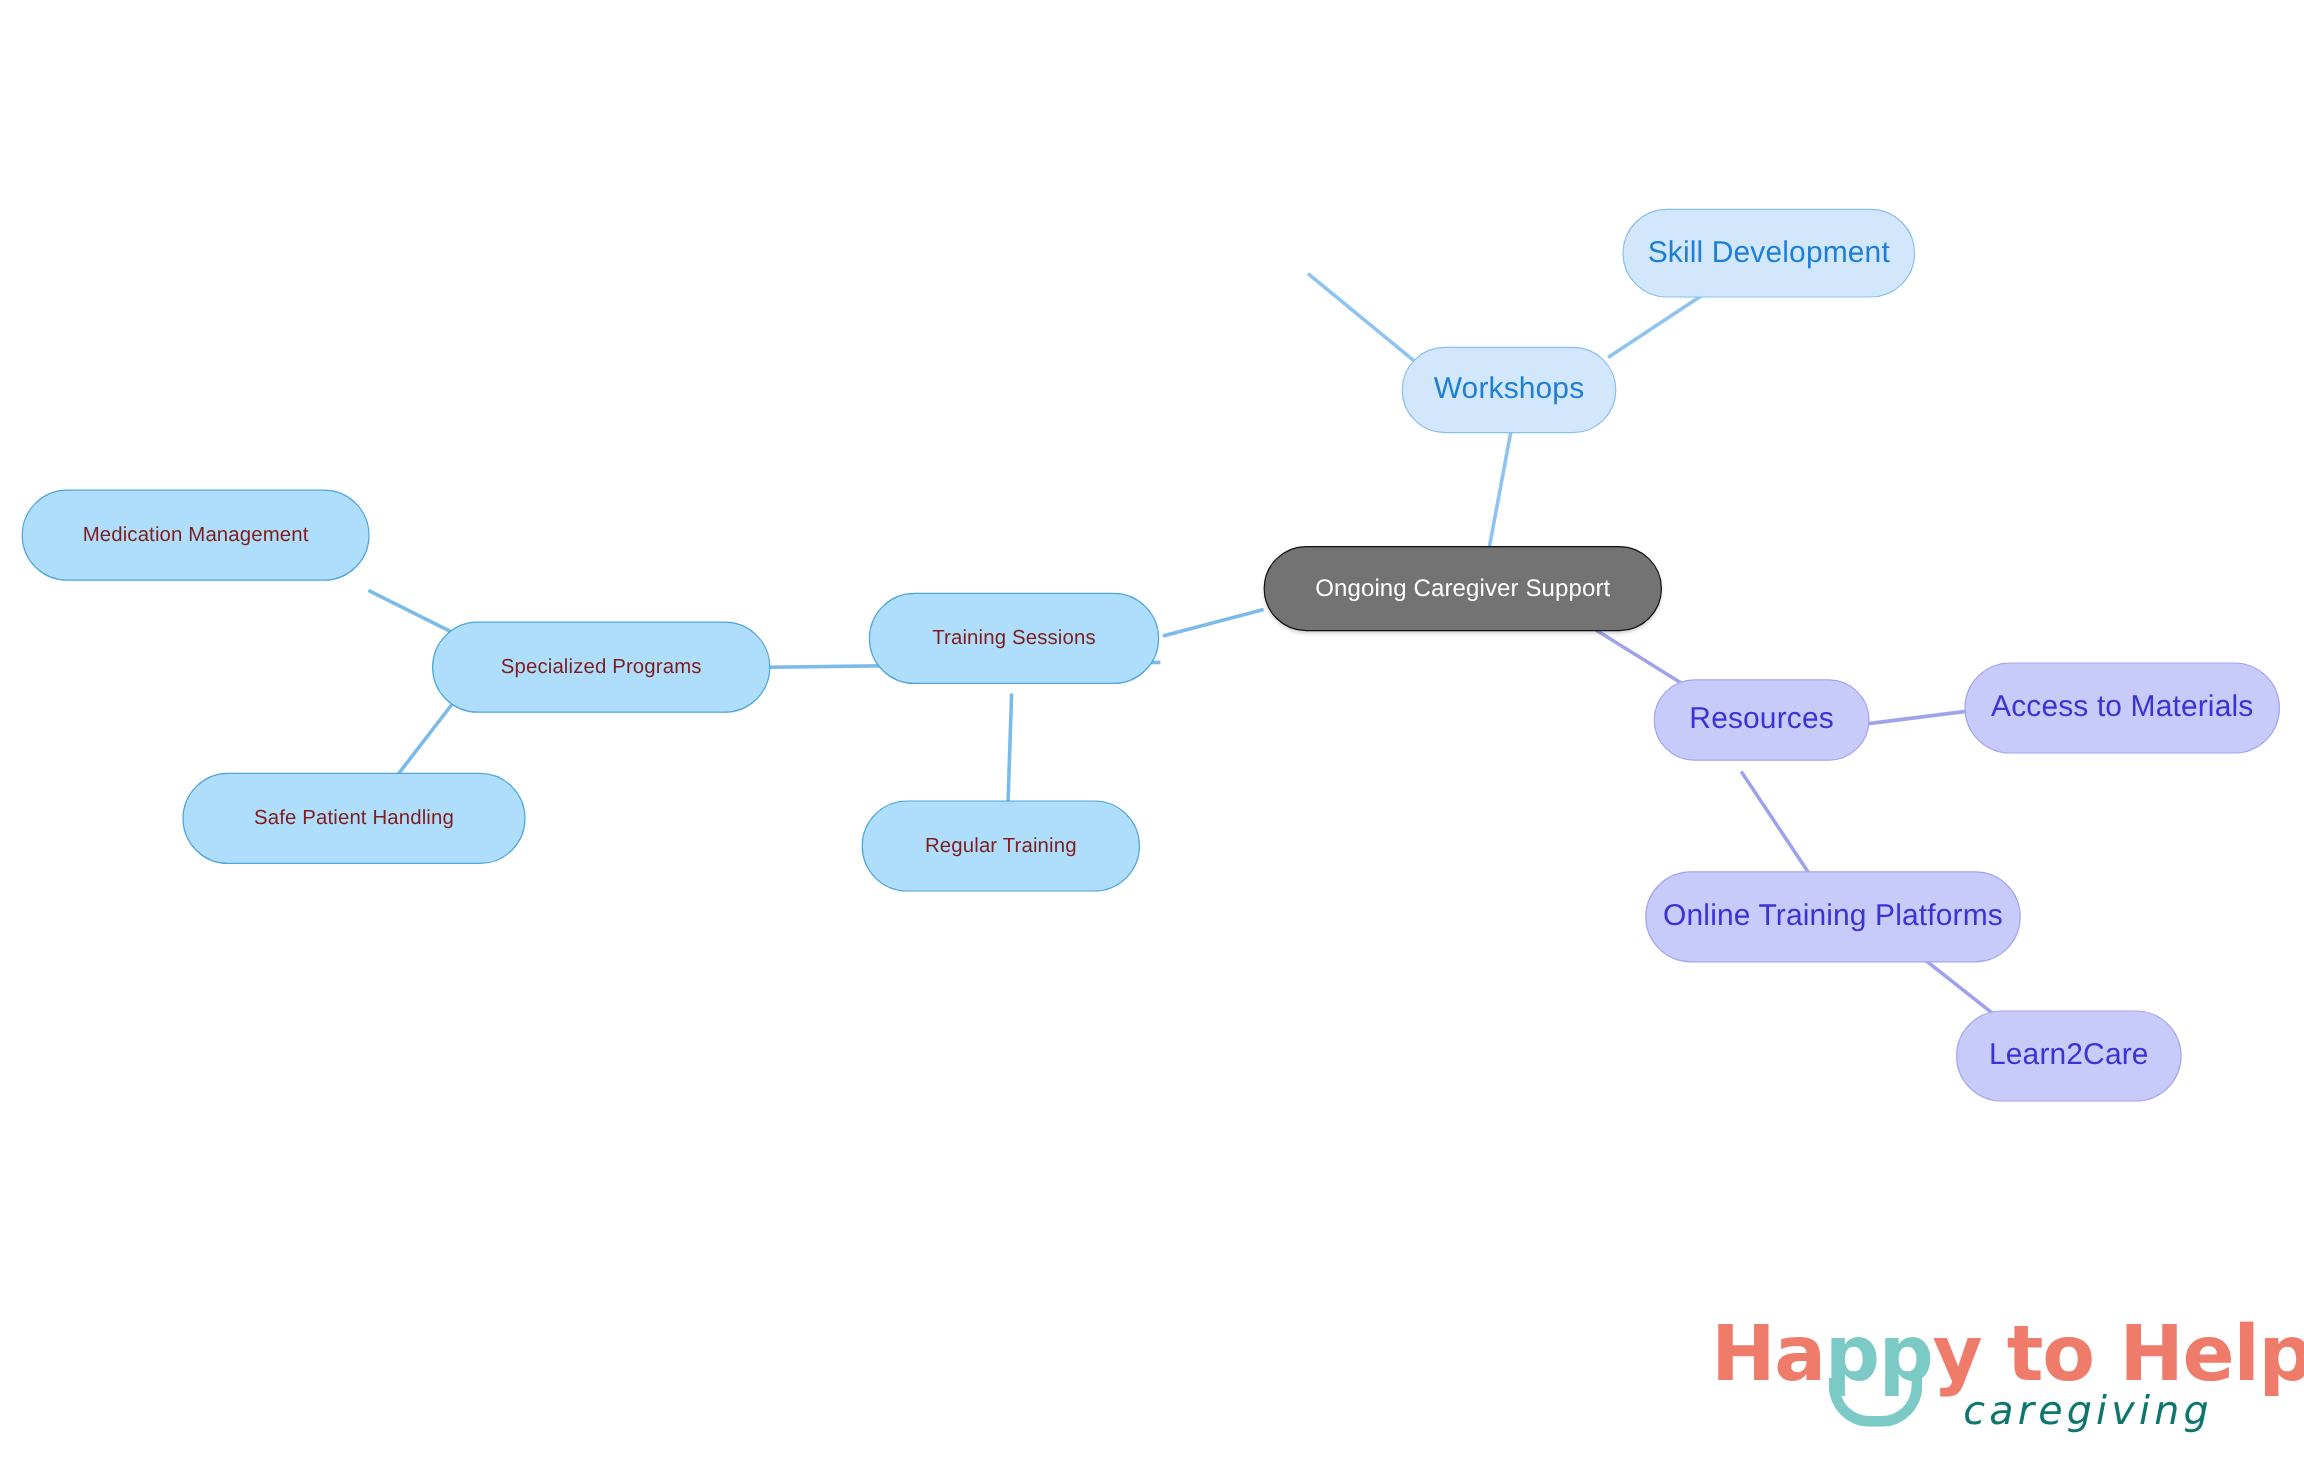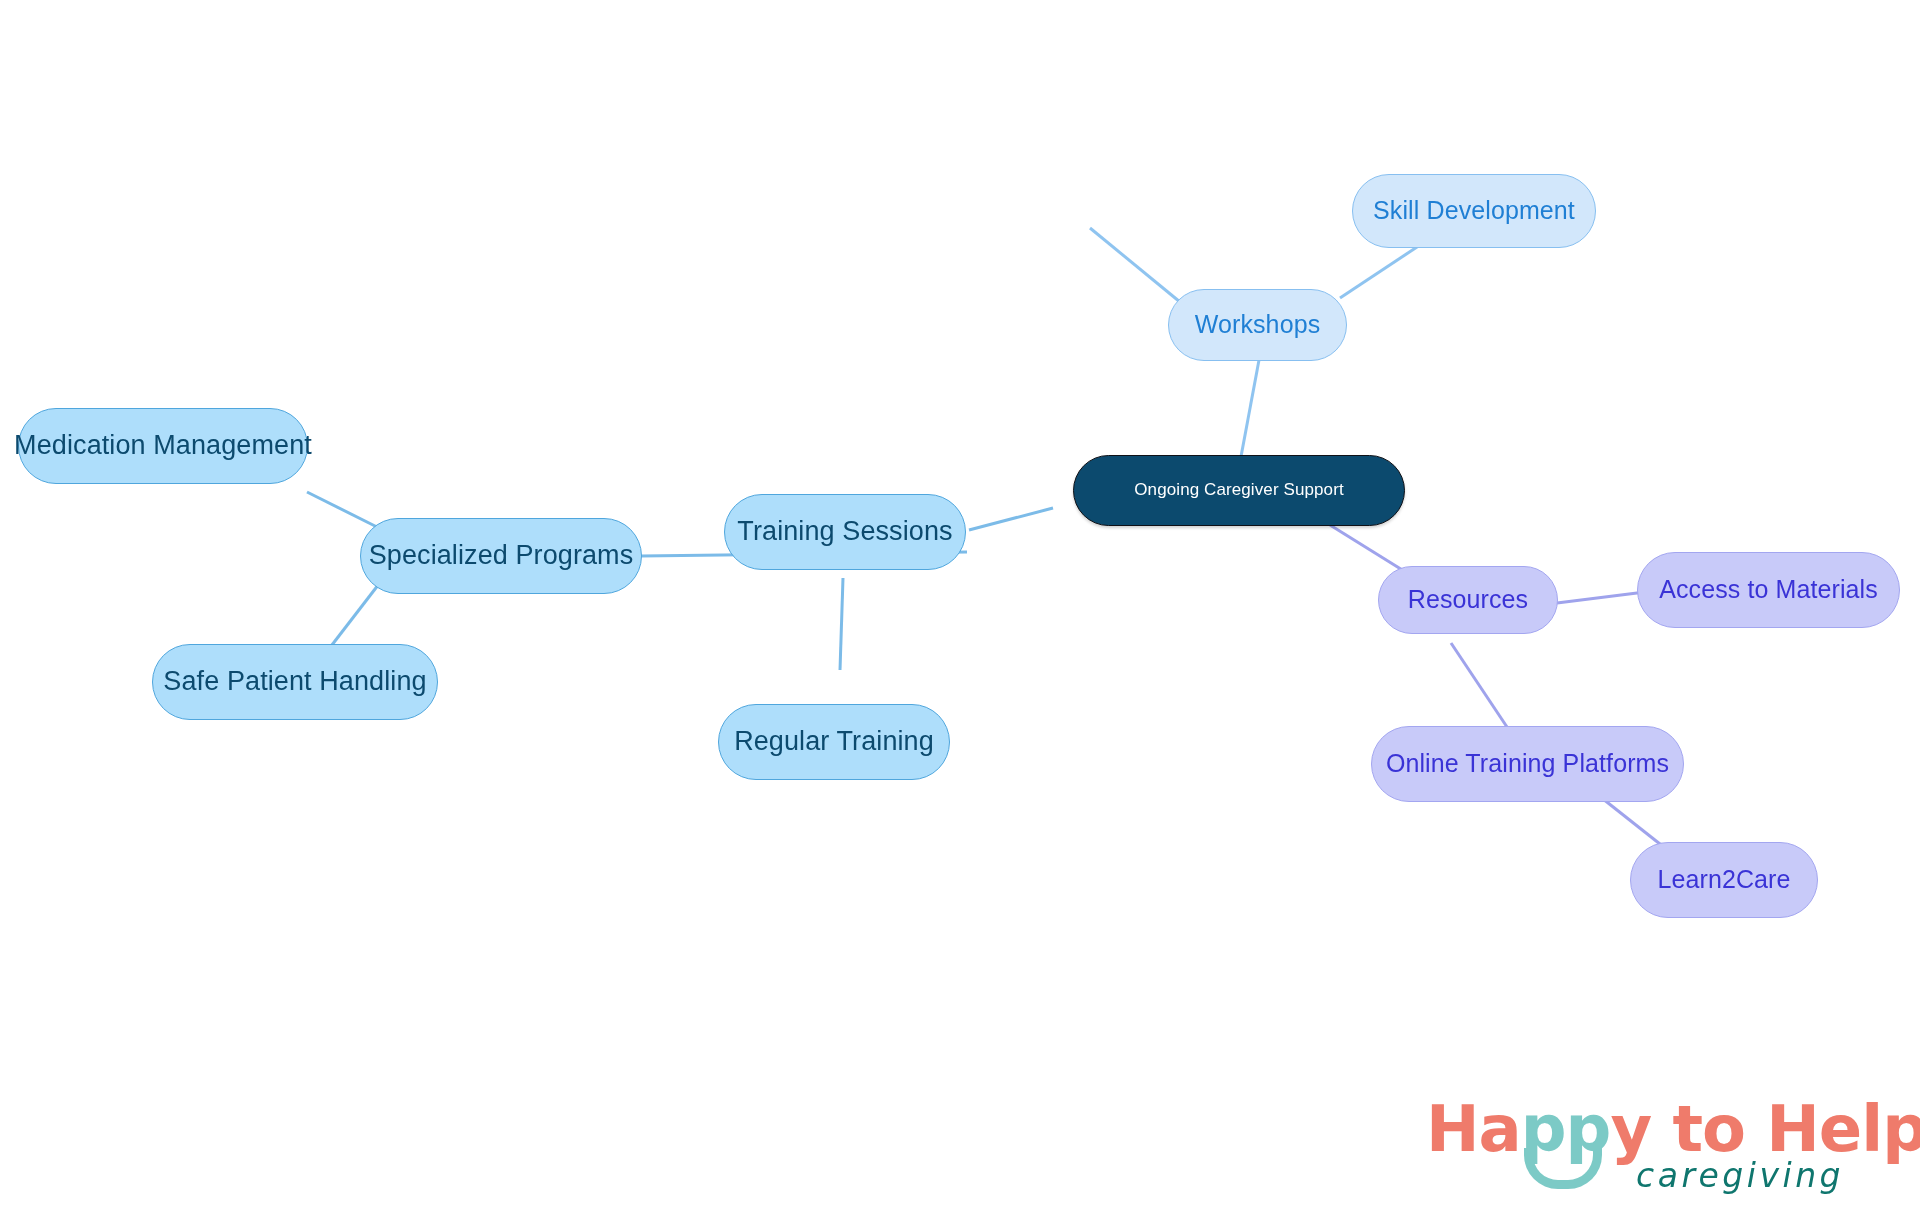--- a/index.html
+++ b/index.html
@@ -43,35 +43,34 @@
     border-radius: 999px;
     border-style: solid;
     border-width: 1.6px;
     white-space: nowrap;
     letter-spacing: 0.1px;
     line-height: 1.1;
   }
 
   
   .node--root {
-    background: #0c4a6e;
+    background: #737373;
     border-color: #0f1117;
     color: #ffffff;
-    font-size: 17px;
+    font-size: 20px;
     border-radius: 36px;
     box-shadow: 0 2px 3px rgba(0,0,0,0.18);
-    margin-left: 20px;
   }
 
   
   .node--blue {
     background: #aedefb;
     border-color: #4fa6dd;
-    color: #0c4a6e;
-    font-size: 27px;
+    color: #7f1d1d;
+    font-size: 17px;
   }
 
   
   .node--paleblue {
     background: #d2e7fb;
     border-color: #87bff0;
     color: #1f7fd4;
     font-size: 25px;
   }
 
@@ -168,21 +167,21 @@
   <div class="node node--paleblue" style="left:1168px; top:289px; width:179px; height:72px;">Workshops</div>
 
   <div class="node node--blue" style="left:724px; top:494px; width:242px; height:76px;">Training Sessions</div>
 
   <div class="node node--blue" style="left:360px; top:518px; width:282px; height:76px;">Specialized Programs</div>
 
   <div class="node node--blue" style="left:18px; top:408px; width:290px; height:76px;">Medication Management</div>
 
   <div class="node node--blue" style="left:152px; top:644px; width:286px; height:76px;">Safe Patient Handling</div>
 
-  <div class="node node--blue" style="left:718px; top:667px; width:232px; height:76px;margin-top:37px;">Regular Training</div>
+  <div class="node node--blue" style="left:718px; top:667px; width:232px; height:76px;">Regular Training</div>
 
   <div class="node node--purple" style="left:1378px; top:566px; width:180px; height:68px;">Resources</div>
 
   <div class="node node--purple" style="left:1637px; top:552px; width:263px; height:76px;">Access to Materials</div>
 
   <div class="node node--purple" style="left:1371px; top:726px; width:313px; height:76px;">Online Training Platforms</div>
 
   <div class="node node--purple" style="left:1630px; top:842px; width:188px; height:76px;">Learn2Care</div>
 
   <div id="brand-logo">

